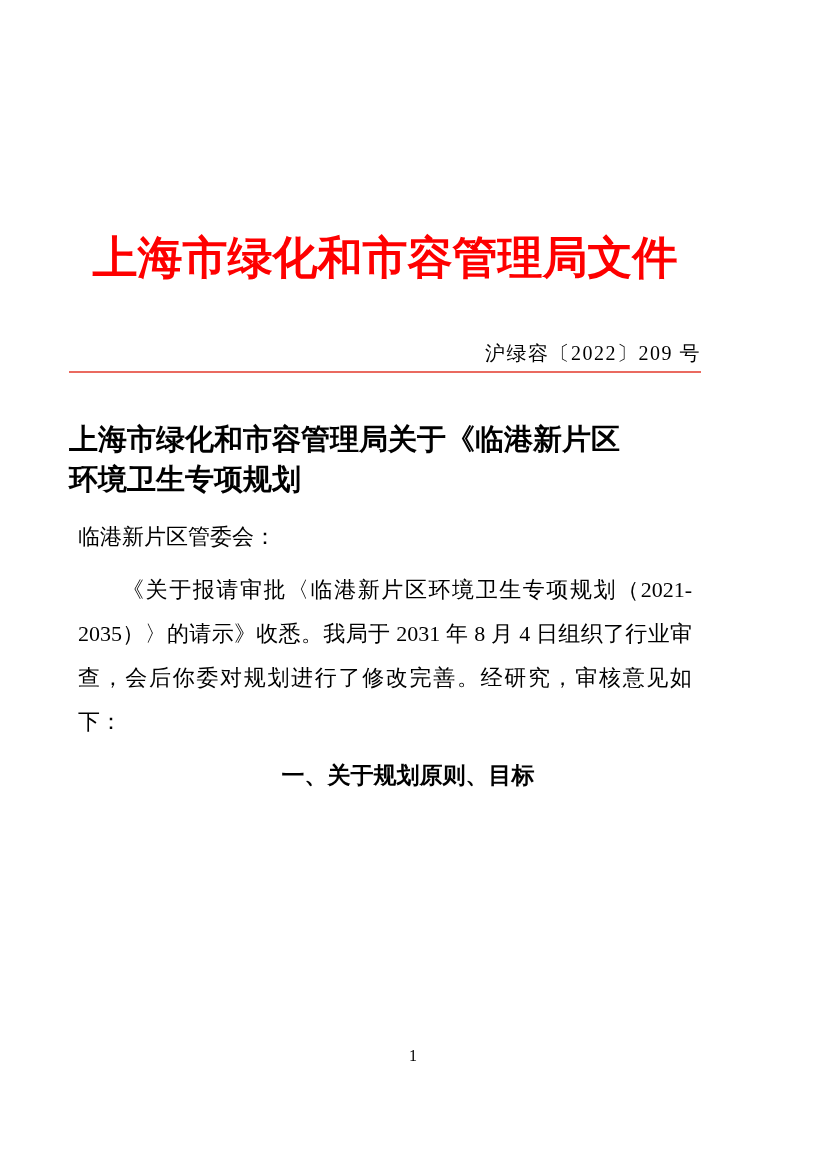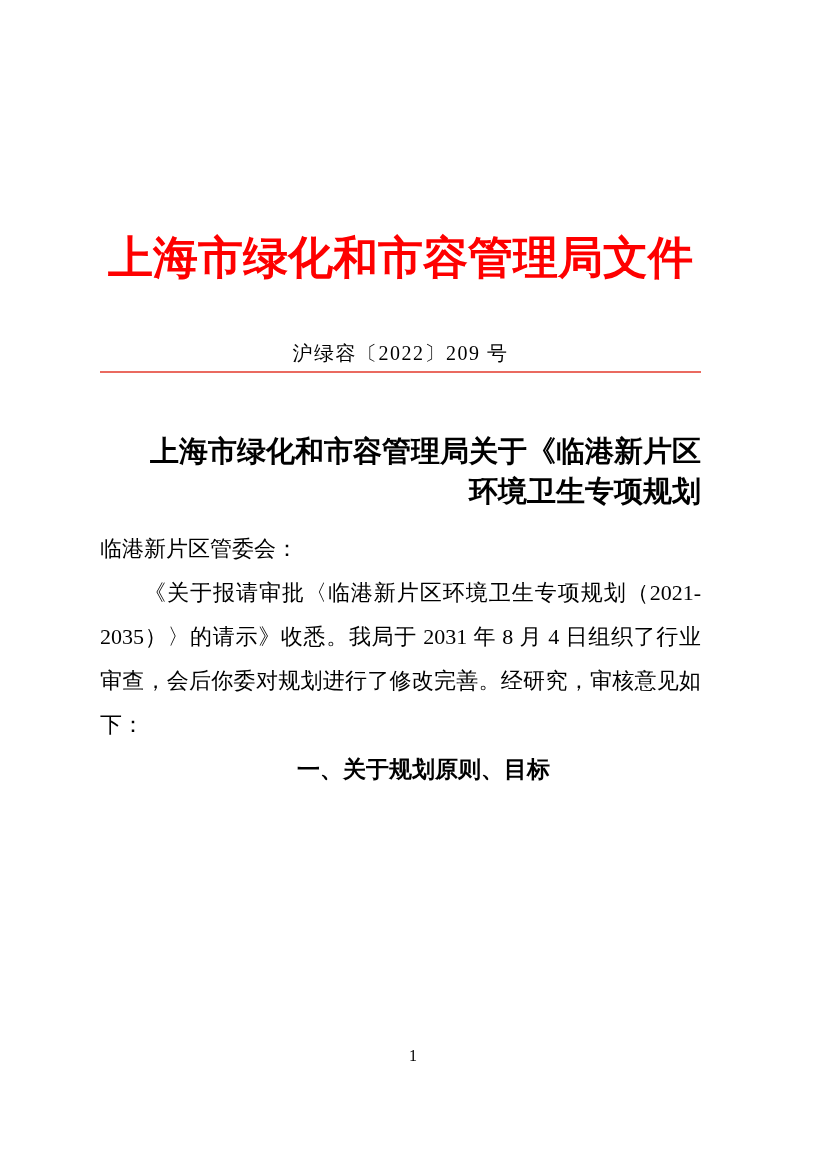--- a/index.html
+++ b/index.html
@@ -7,66 +7,66 @@
     background: #ffffff;
     font-family: "Liberation Serif", "DejaVu Serif", serif;
   }
   .page {
     position: relative;
     width: 826px;
     height: 1142px;
     margin: 0 auto;
     background: #ffffff;
     color: #000000;
-    padding: 228px 125px 0 100px;
+    padding: 228px 125px 0 69px;
     overflow: hidden;
   }
   
   .masthead {
     font-size: 45px;
     font-weight: 700;
     line-height: 60px;
     text-align: center;
     white-space: nowrap;
     font-family: "Liberation Serif", "DejaVu Serif", serif;
   }
   
   .doc-number {
     margin-top: 50px;
     font-size: 20px;
     line-height: 30px;
     letter-spacing: 1.5px;
-    text-align: center;
+    text-align: right;
   }
   
   .red-divider {
     margin-top: 3px;
     height: 2px;
     width: 100%;
     border: none;
   }
   
   .doc-title {
-    margin-top: 58px;
+    margin-top: 46px;
     font-size: 29px;
     font-weight: 700;
     line-height: 40px;
-    text-align: right;
+    text-align: left;
     font-family: "Liberation Serif", "DejaVu Serif", serif;
   }
   .title-line { display: block; }
   
   .doc-body {
     margin-top: 16px;
     font-size: 22px;
     line-height: 44px;
     text-align: justify;
     text-justify: inter-character;
   }
-  .doc-body p { margin: 0; }
+  .doc-body p { margin: 9px; }
   .salutation { text-indent: 0; }
   .para { text-indent: 2em; }
   .section-heading {
     font-family: "Liberation Sans", "DejaVu Sans", sans-serif;
     font-size: 23px;
     font-weight: 700;
     line-height: 44px;
     text-indent: 2em;
     text-align: center;
   }

